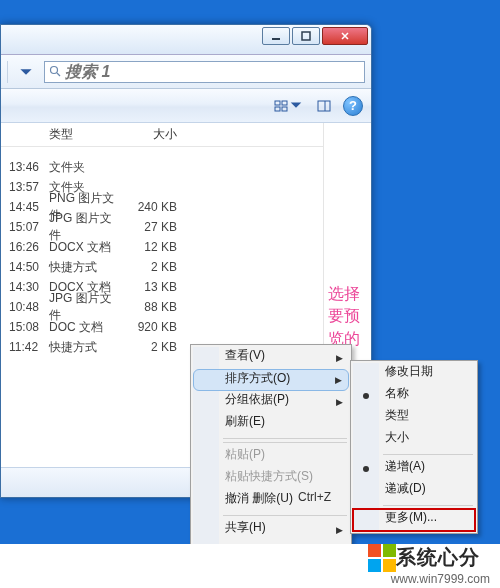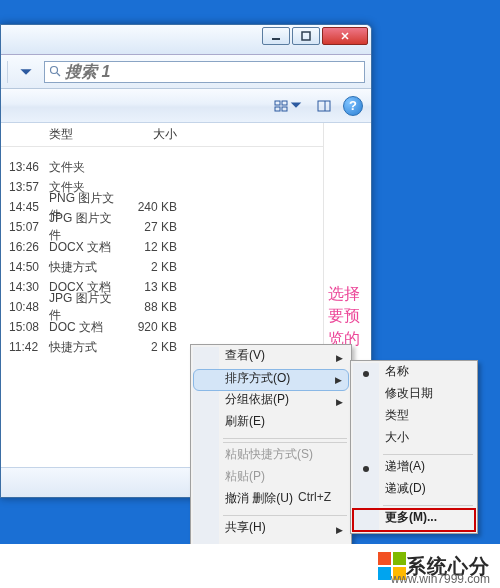--- a/index.html
+++ b/index.html
@@ -50,27 +50,27 @@
   
   .ctxmenu { position:absolute; background:#f2f2f2; border:1px solid #a0a0a0; box-shadow: 3px 3px 4px rgba(0,0,0,0.25); padding:2px; font-size:12px; }
   .ctxmenu .gutter { position:absolute; left:2px; top:2px; bottom:2px; width:26px; background:#eaeef4; }
   .ctxmenu .item { position:relative; height:22px; display:flex; align-items:flex-start; padding-left:32px; padding-right:20px; white-space:nowrap; color:#222; }
   .ctxmenu .item.hover { background:#d4e5f7; border:1px solid #8ab8e6; border-radius:6px; padding-left:31px; padding-right:19px; height:22px; }
   .ctxmenu .item .arrow { position:absolute; right:6px; top:50%; transform:translateY(-50%); font-size:9px; color:#333; }
   .ctxmenu .item .shortcut { position:absolute; right:18px; color:#333; }
   .ctxmenu .item.disabled { color:#9a9a9a; }
   .ctxmenu .sep { height:1px; background:#d0d0d0; margin:3px 2px 3px 30px; position:relative; }
   .ctxmenu .radio { position:absolute; left:10px; top:50%; transform:translateY(-50%); width:6px; height:6px; border-radius:50%; background:#333; }
-  .ctxmenu .item.more-marked { outline: 2px solid #cc0000; outline-offset:-1px;font-weight:bold; }
+  .ctxmenu .item.more-marked { outline: 2px solid #cc0000; outline-offset:-1px; }
 
   .menu1 { left:190px; top:344px; width:162px; }
   .menu2 { left:350px; top:360px; width:128px; }
 
   
-  .footer { position:absolute; left:0; right:0; bottom:0; height:44px; background:#ffffff; display:flex; align-items:center; justify-content:flex-end; padding-right:10px; }
+  .footer { position:absolute; left:0; right:0; bottom:0; height:44px; background:#ffffff; display:flex; justify-content:flex-end; padding-right:20px; }
   .footer .mslogo { width:28px; height:28px; display:grid; grid-template-columns:1fr 1fr; grid-template-rows:1fr 1fr; gap:2px; }
   .footer .mslogo div:nth-child(1){background:#f25022;}
   .footer .mslogo div:nth-child(2){background:#7fba00;}
   .footer .mslogo div:nth-child(3){background:#00a4ef;}
   .footer .mslogo div:nth-child(4){background:#ffb900;}
   .footer .brand { font-size:20px; font-weight:bold; color:#2a2a2a; letter-spacing:1px; }
   .footer .url { position:absolute; right:10px; bottom:2px; font-size:12px; color:#666;margin-top:20px; }
 </style>
 </head>
 <body>
@@ -213,24 +213,24 @@
   <div class="item">
       <span>分组依据(P)</span>
       <span class="arrow">▶</span>
     </div>
   <div class="item">
       <span>刷新(E)</span>
     </div>
   <div class="sep"></div>
   <div class="sep"></div>
   <div class="item disabled">
+      <span>粘贴(P)</span>
+    </div>
+  <div class="item disabled">
       <span>粘贴快捷方式(S)</span>
-    </div>
-  <div class="item disabled">
-      <span>粘贴(P)</span>
     </div>
   <div class="item">
       <span>撤消 删除(U)</span>
       <span class="shortcut">Ctrl+Z</span>
     </div>
   <div class="sep"></div>
   <div class="item">
       <span>共享(H)</span>
       <span class="arrow">▶</span>
     </div>
@@ -238,27 +238,27 @@
   <div class="item">
       <span>新建(W)</span>
       <span class="arrow">▶</span>
     </div>
 
 </div>
 
 <div class="ctxmenu menu2">
   <div class="gutter"></div>
   <div class="item">
+      <span>修改日期</span>
+    </div>
+  <div class="item">
       <span class="radio"></span>
       <span>名称</span>
     </div>
   <div class="item">
-      <span>修改日期</span>
-    </div>
-  <div class="item">
       <span>类型</span>
     </div>
   <div class="item">
       <span>大小</span>
     </div>
   <div class="sep"></div>
   <div class="item">
       <span class="radio"></span>
       <span>递增(A)</span>
     </div>

